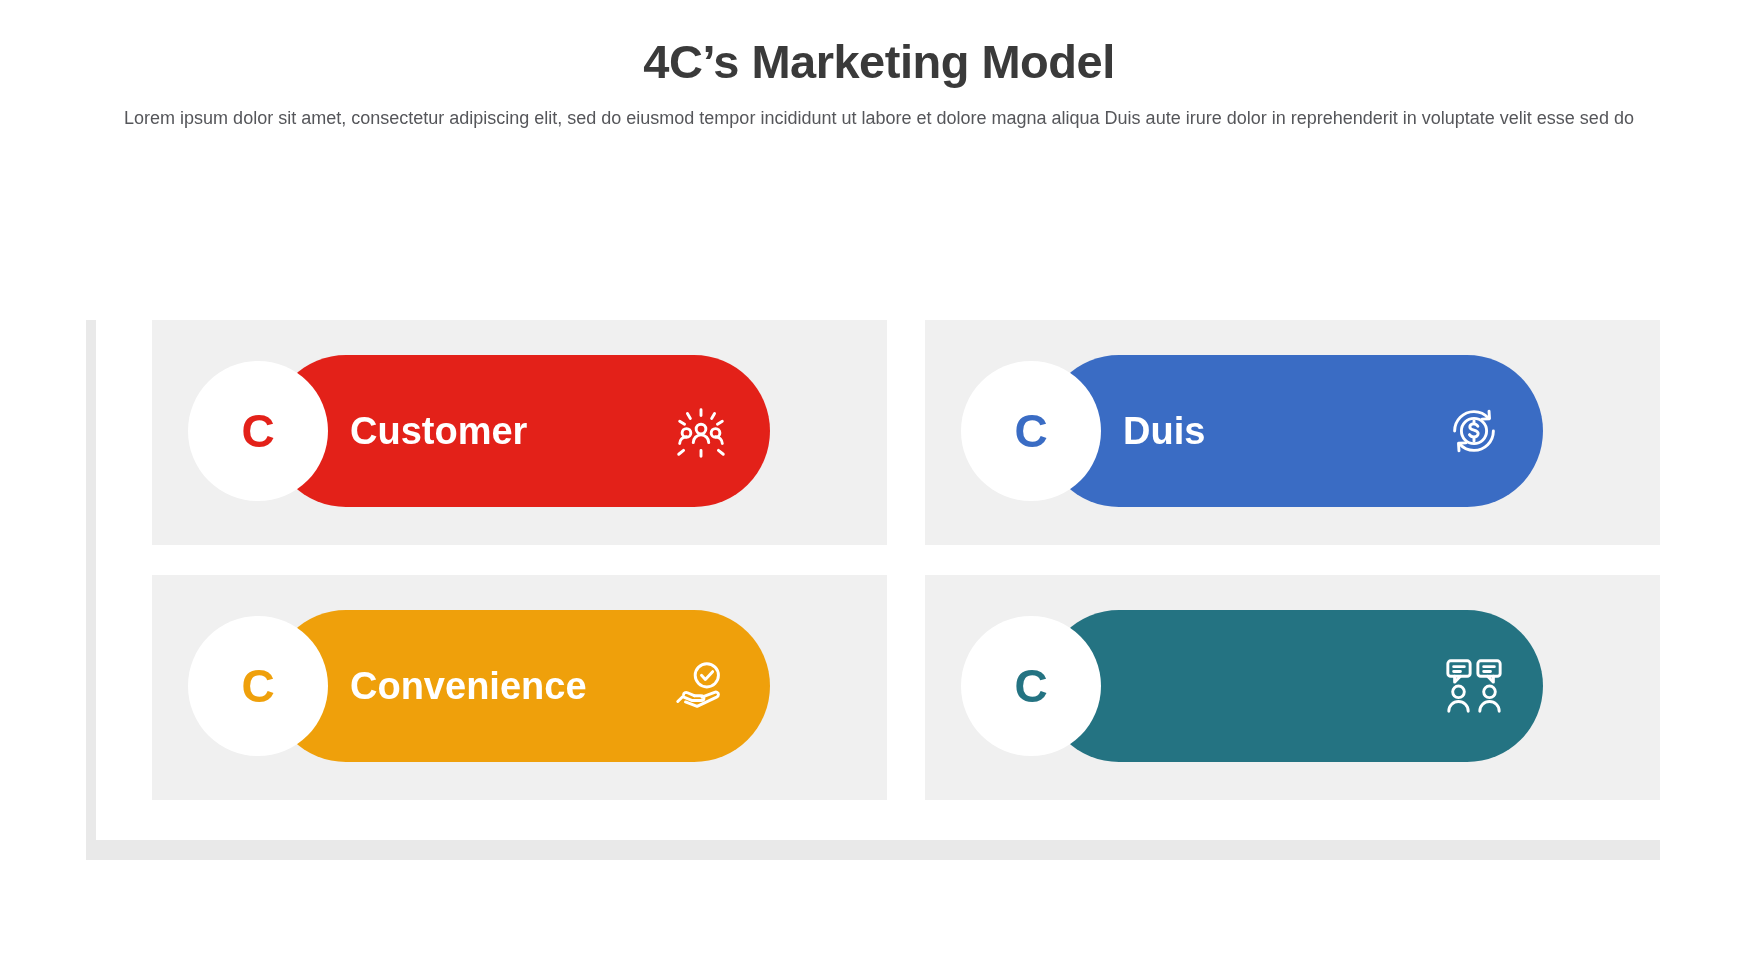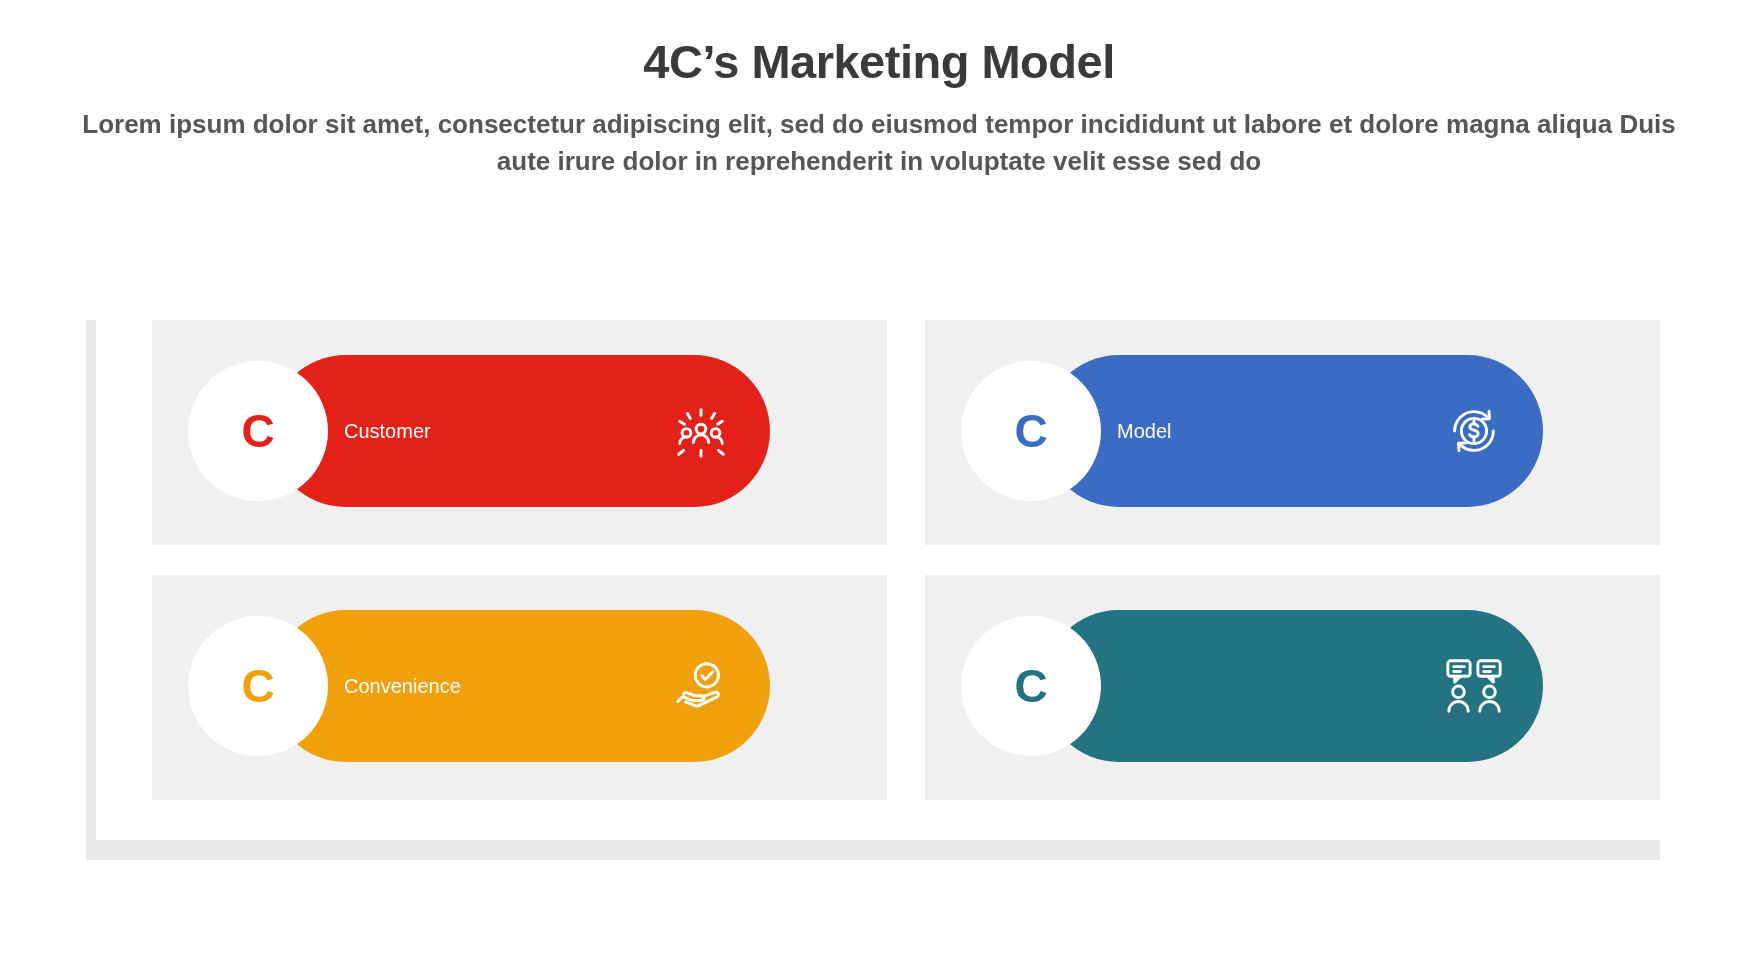--- a/index.html
+++ b/index.html
@@ -31,24 +31,24 @@
     font-size: 47px;
     font-weight: bold;
     color: #3a3a3a;
     letter-spacing: -0.5px;
     margin: 0;
     line-height: 1.2;
   }
   .subtitle {
     margin: 16px auto 0 auto;
     width: 1600px;
-    font-size: 26px;
+    font-size: 18px;
     line-height: 1.42;
     color: #55565a;
-    font-weight: bold;
+    font-weight: normal;
   }
 
   
   .outer-band {
     position: absolute;
     left: 86px;
     top: 320px;
     width: 1574px;
     height: 540px;
     background: #e9e9e9;
@@ -100,25 +100,25 @@
     background: #ffffff;
     display: flex;
     align-items: center;
     justify-content: center;
     font-size: 46px;
     font-weight: bold;
     line-height: 1;
   }
   .pill-label {
     position: absolute;
-    left: 74px;
+    left: 80px;
     top: 50%;
     transform: translateY(-50%);
-    font-size: 20px;
-    font-weight: normal;
+    font-size: 38px;
+    font-weight: bold;
     color: #ffffff;
     white-space: nowrap;
   }
   .pill-icon {
     position: absolute;
     right: 38px;
     top: 50%;
     transform: translateY(-50%);
     width: 62px;
     height: 62px;
@@ -160,21 +160,21 @@
           </svg>
         </span>
       </div>
     </div>
 
     <div class="cell r0 c1">
       <div class="pill" style="background:#3a6cc4">
         <div class="badge" style="color:#3a6cc4">
           <span>C</span>
         </div>
-        <div class="pill-label">Model</div>
+        <div class="pill-label">Duis</div>
         <span class="pill-icon">
           <svg viewBox="0 0 64 64" fill="none" stroke="#ffffff" stroke-width="3" stroke-linecap="round" stroke-linejoin="round">
             <circle cx="32" cy="32" r="13"></circle>
             <path d="M36 27c-1-1.6-2.6-2.4-4.3-2.4-2.3 0-4 1.3-4 3.2 0 4.4 8.6 2.3 8.6 6.9 0 2-1.9 3.4-4.4 3.4-1.9 0-3.6-.9-4.6-2.4"></path>
             <path d="M32 21.5v3M32 39.5v3"></path>
             <path d="M12 32a20 20 0 0 1 20-20c6 0 11.4 2.7 15 6.9"></path>
             <path d="M52 32a20 20 0 0 1-20 20c-6 0-11.4-2.7-15-6.9"></path>
             <path d="M47.5 11.5l.5 7.8-7.8.4"></path>
             <path d="M16.5 52.5l-.5-7.8 7.8-.4"></path>
           </svg>

